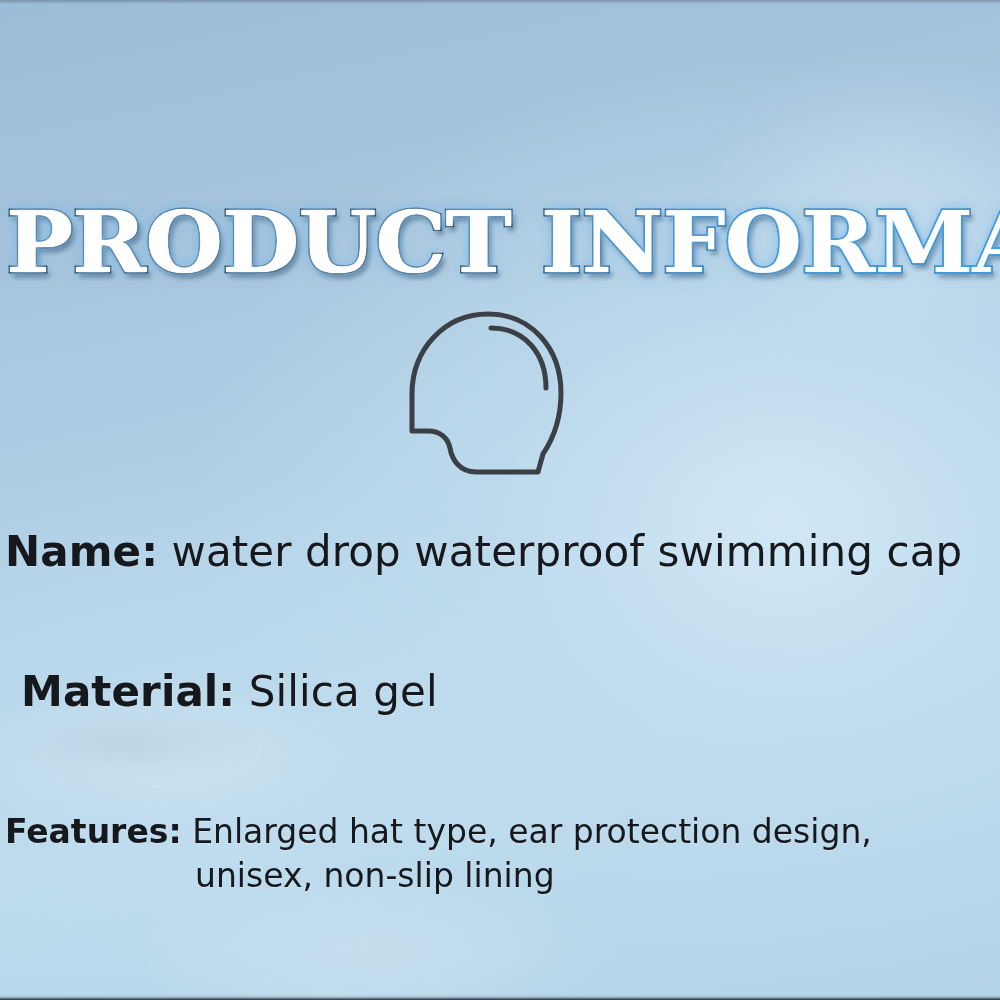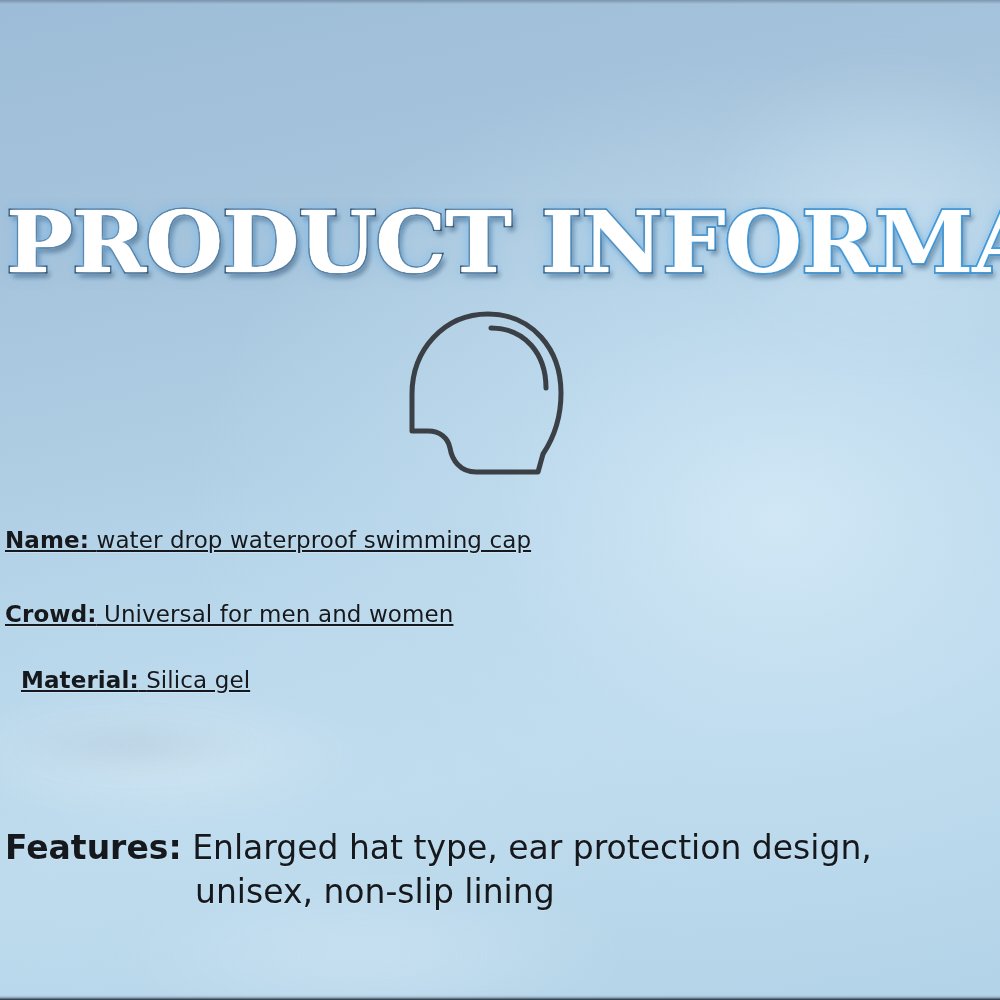--- a/index.html
+++ b/index.html
@@ -129,25 +129,24 @@
     width: 180px;
     height: 190px;
   }
 
   
   .spec-row {
     position: absolute;
     left: 5px;
     white-space: nowrap;
     font-family: "DejaVu Sans", "Liberation Sans", sans-serif;
-    font-size: 23px;
+    font-size: 42px;
     color: #15191d;
     letter-spacing: 0.1px;
     text-shadow: 0 1px 1px rgba(255,255,255,0.25);
-    text-decoration: underline;
   }
   .spec-row .k {
     font-weight: bold;
   }
   .spec-row .v {
     font-weight: normal;
   }
   #row-name     { top: 527px; }
   #row-crowd    { top: 601px; }
   #row-material { top: 667px; margin-left: 16px; }
@@ -163,21 +162,21 @@
     line-height: 44px;
     text-shadow: 0 1px 1px rgba(255,255,255,0.25);
   }
   #features-block .k { font-weight: bold; }
   #features-block .v { font-weight: normal; }
   #features-line2 {
     display: block;
     padding-left: 190px;
     white-space: nowrap;
   }
-  #features-line1 { white-space: nowrap; display: block; margin-top: 16px; }
+  #features-line1 { white-space: nowrap; display: block; }
 </style>
 </head>
 <body>
 
 <div id="canvas">
 
   <div class="cloud cloud-a"></div>
   <div class="cloud cloud-b"></div>
   <div class="cloud cloud-c"></div>
   <div class="cloud cloud-d"></div>
@@ -204,24 +203,20 @@
              Z" stroke="#3a4046" stroke-width="5" stroke-linejoin="round" stroke-linecap="round" fill="none"></path>
     <path d="M 93 28
              C 127 28 148 54 148 88" stroke="#3a4046" stroke-width="5" stroke-linecap="round" fill="none"></path>
   </svg>
 
   <div class="spec-row" id="row-name">
     <span class="k">Name:</span>
     <span class="v">water drop waterproof swimming cap</span>
   </div>
 
-  <div class="spec-row" id="row-crowd">
-    <span class="k">Crowd:</span>
-    <span class="v">Universal for men and women</span>
-  </div>
 
   <div class="spec-row" id="row-material">
     <span class="k">Material:</span>
     <span class="v">Silica gel</span>
   </div>
 
   <div id="features-block">
     <span id="features-line1">
       <span class="k">Features:</span>
       <span class="v">Enlarged hat type, ear protection design,</span>

